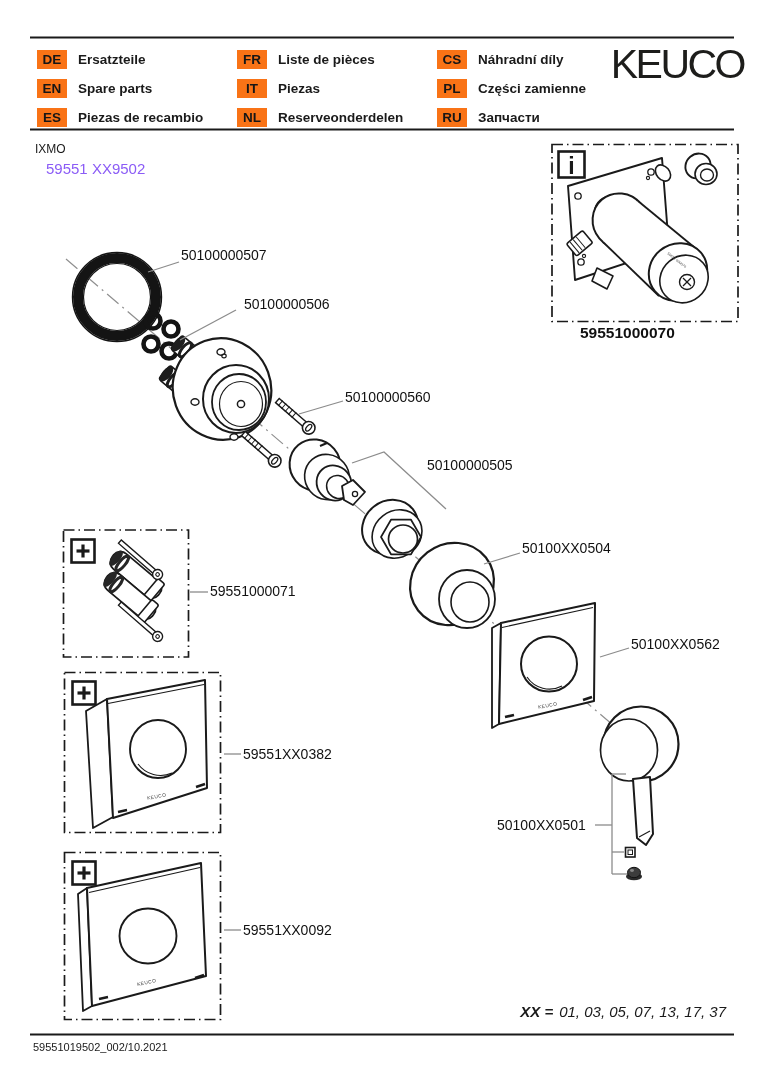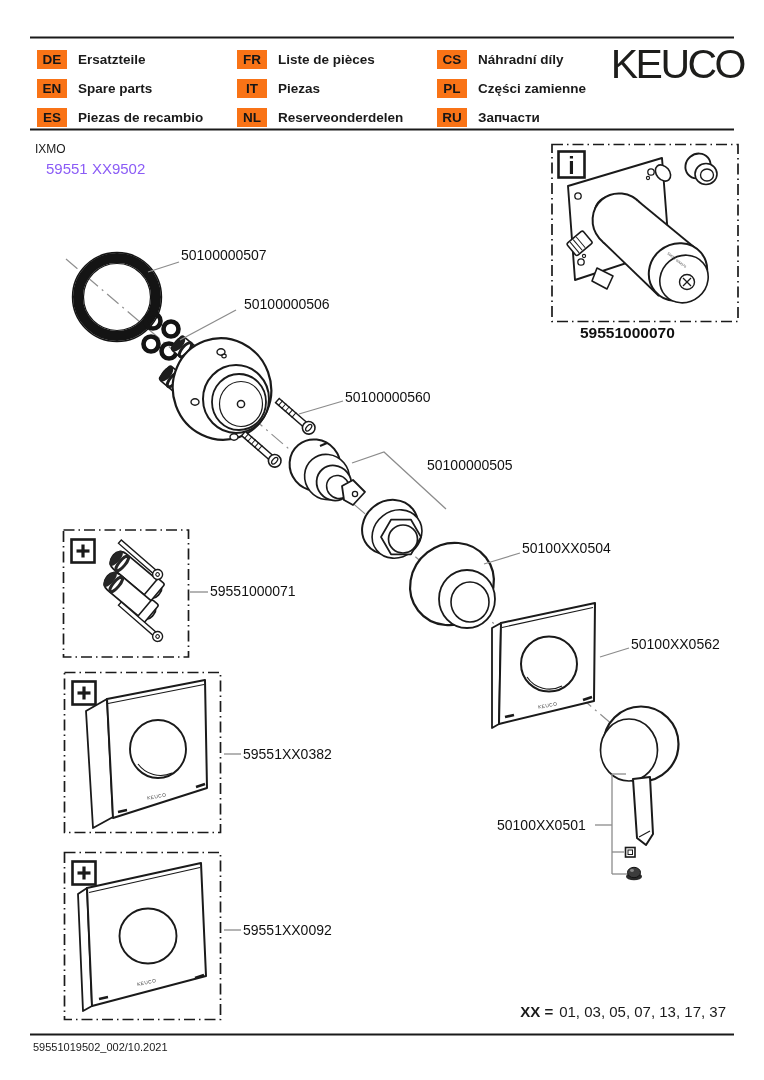--- a/index.html
+++ b/index.html
@@ -15,21 +15,21 @@
 
   .brand-logo{position:absolute;top:44px;right:20px;font-size:41px;line-height:40px;
               letter-spacing:-2.5px;color:#1d1d1b;transform:scaleY(.97);}
 
   .product-title{position:absolute;left:35px;top:142px;font-size:12px;font-weight:normal;}
   .product-model{position:absolute;left:46px;top:160px;font-size:15px;color:#8b5cf6;}
 
   .part-label{position:absolute;font-size:14px;white-space:nowrap;color:#111;}
   .part-label.bold{font-weight:bold;font-size:15.5px;margin-left:29px;}
 
-  .variants-line{position:absolute;top:1003px;right:38px;font-size:15px;white-space:nowrap;}
+  .variants-line{position:absolute;top:1003px;right:38px;font-size:15px;white-space:nowrap;font-style:italic;}
   .variants-line .vl{font-weight:bold;margin-right:6px;}
   .footer-id{position:absolute;left:33px;top:1041px;font-size:11px;}
 </style>
 </head>
 <body>
 
 <div class="page">
 
   <svg class="art" viewBox="0 0 764 1080">
 

